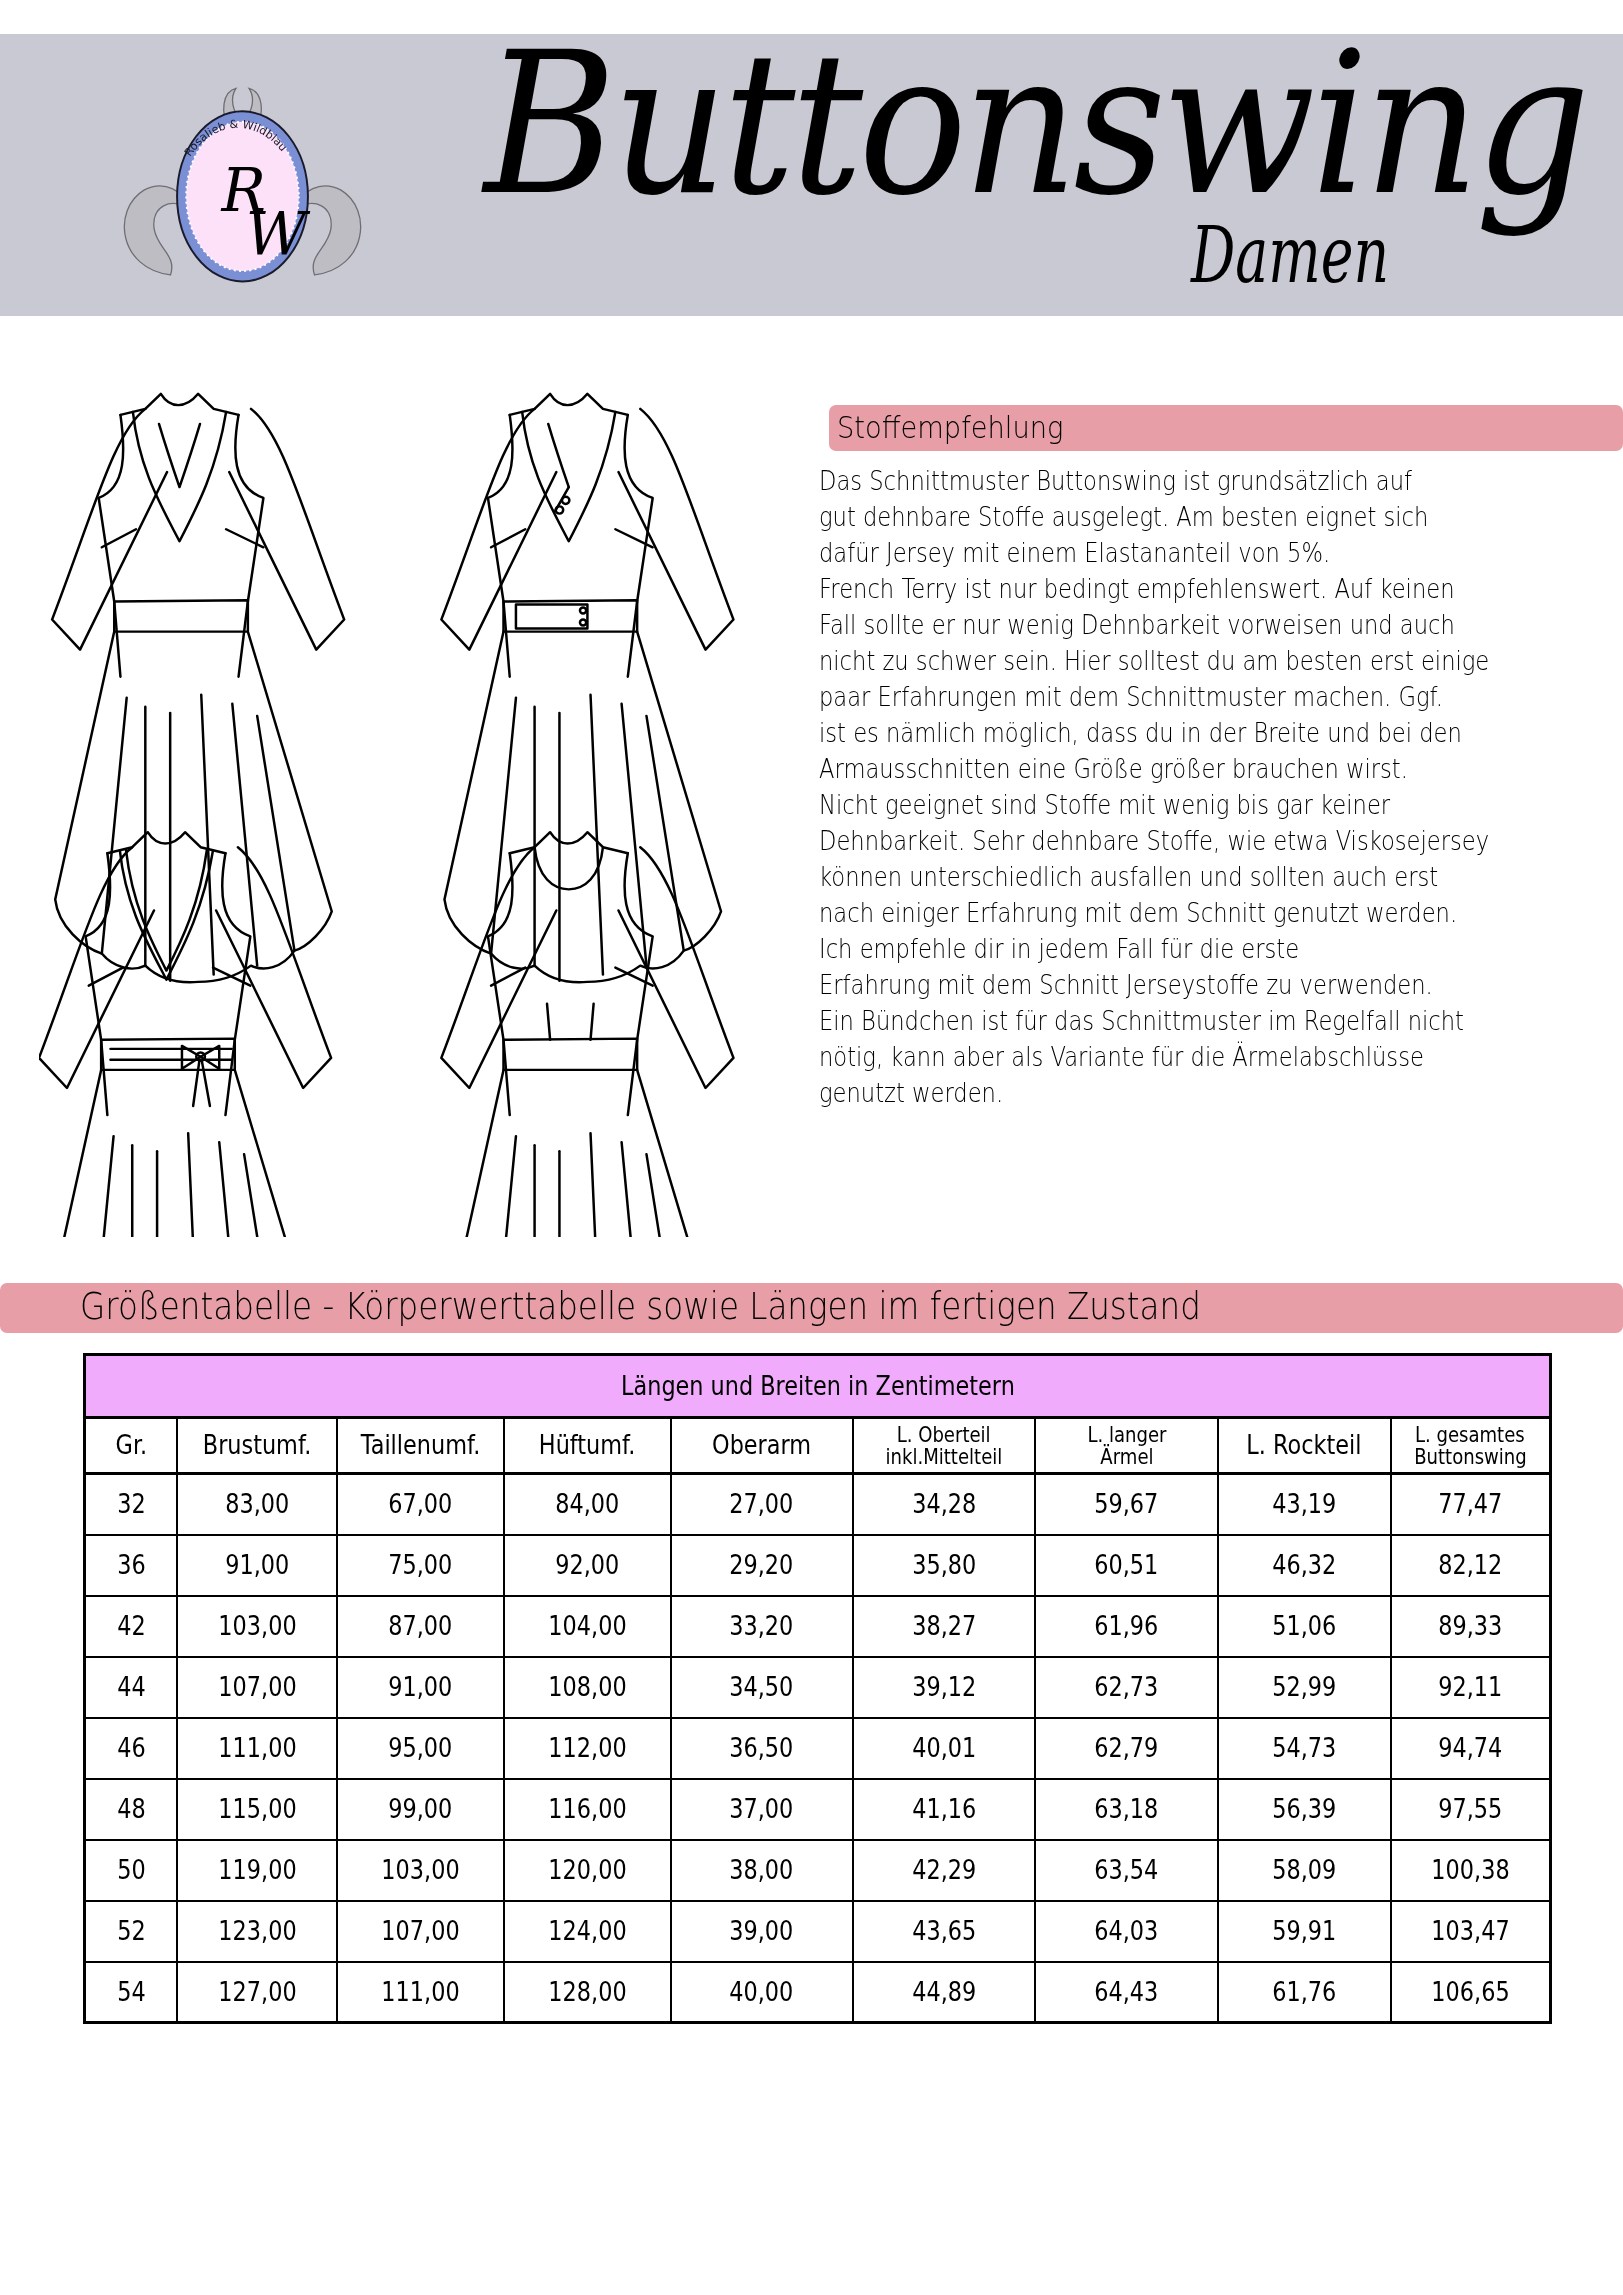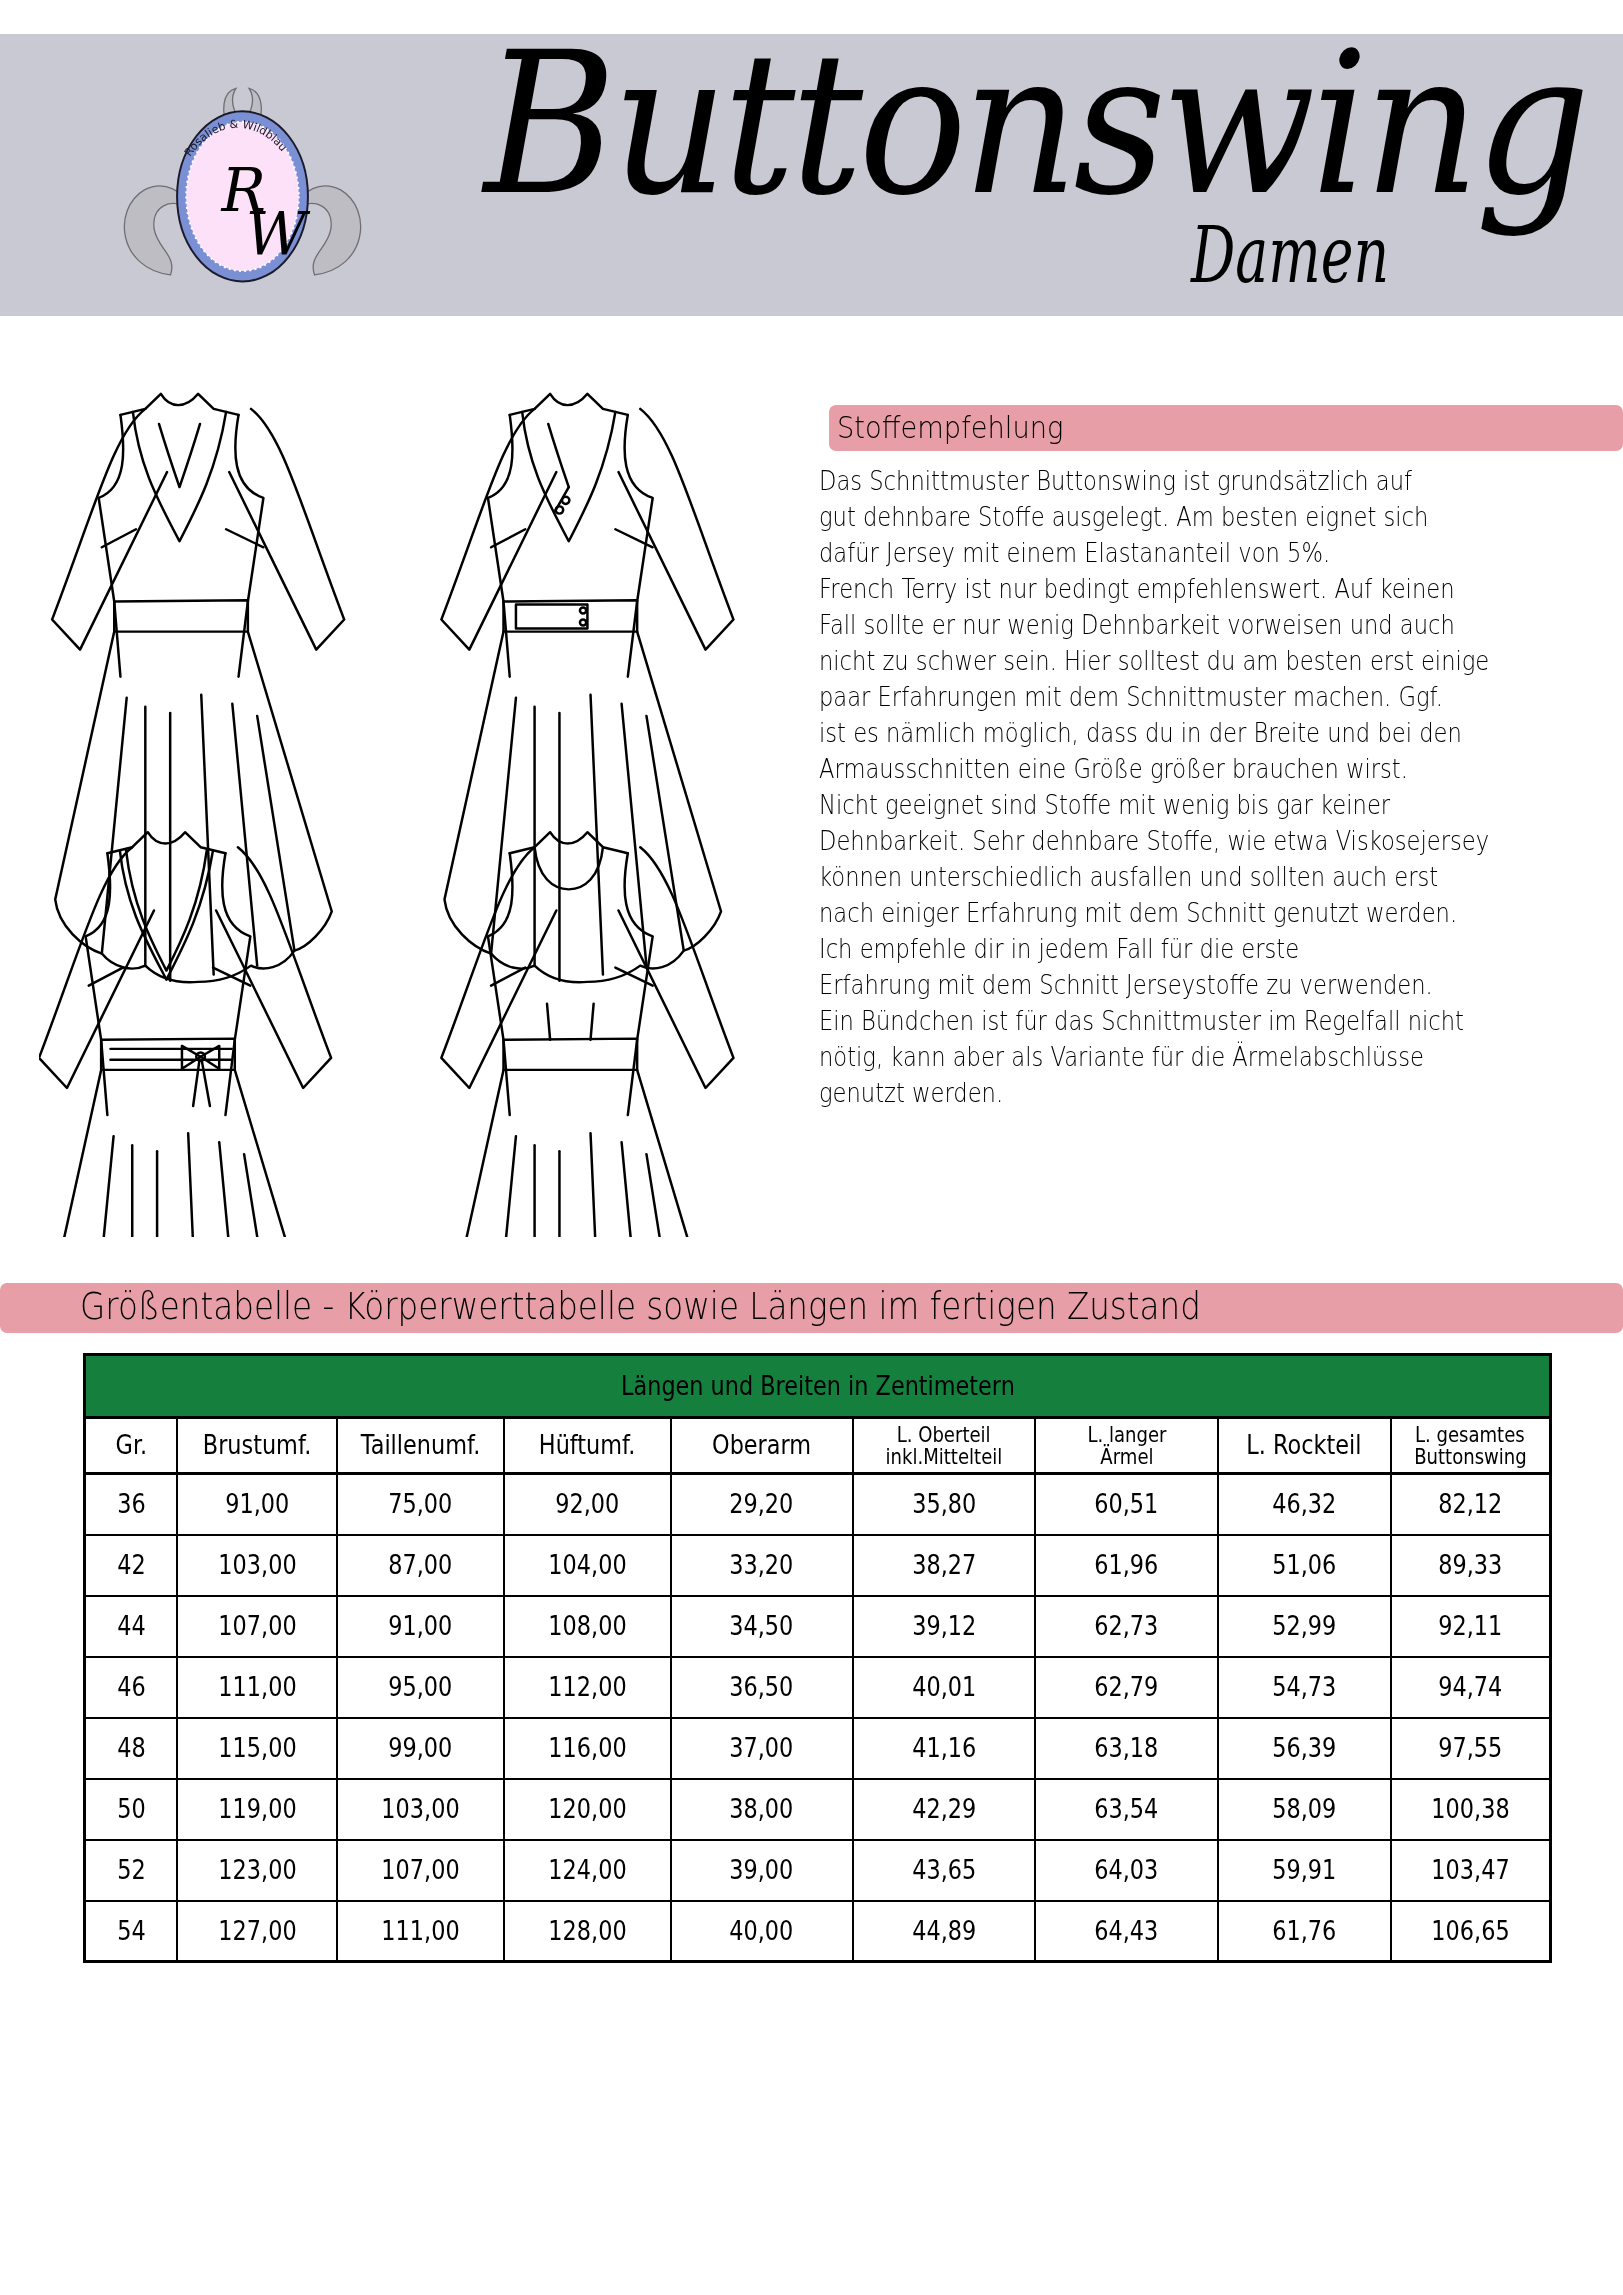--- a/index.html
+++ b/index.html
@@ -18,21 +18,21 @@
   .bar-fabric { left: 829px; top: 405px; width: 794px; height: 46px; }
   .bar-fabric span { top: 5.2px; font-size: 31px; line-height: 34px; }
   .bar-size { left: 0; top: 1283px; width: 1623px; height: 50px; padding-left: 39px; }
   .bar-size span { left: 80px; top: 5.2px; font-size: 37px; line-height: 38px; }
 
   .fabric-text { position: absolute; left: 819px; top: 463px; width: 785px; }
   .fabric-text p { font-size: 26px; line-height: 36px; white-space: nowrap; transform: scaleX(0.87); transform-origin: left center; font-weight: 300; }
 
   .size-table { position: absolute; left: 83px; top: 1353px; width: 1469px; border-collapse: collapse; border: 3.9px solid #000; }
   .size-table td, .size-table th { border: 2.6px solid #000; text-align: center; vertical-align: middle; font-weight: 400; }
-  .size-table .caption-row th { background: #15803d; height: 63px; font-size: 26px; border-bottom: 3.9px solid #000; }
+  .size-table .caption-row th { background: #f0abfc; height: 63px; font-size: 26px; border-bottom: 3.9px solid #000; }
   .size-table .head-row th { height: 56px; font-size: 26px; line-height: 23.6px; border-bottom: 3.9px solid #000; }
   .size-table .head-row th.small { font-size: 21px; line-height: 22px; text-align: center; }
   .size-table tbody td { height: 61px; font-size: 26px; }
   .cell-text { display: inline-block; transform: scaleX(0.86); }
   col.c0 { width: 93px; } col.c1 { width: 160px; } col.c2 { width: 167px; } col.c3 { width: 167px; }
   col.c4 { width: 182px; } col.c5 { width: 183px; } col.c6 { width: 183px; } col.c7 { width: 173px; } col.c8 { width: 160px; }
 </style>
 </head>
 <body>
 
@@ -172,20 +172,31 @@
         <th><span class="cell-text">Hüftumf.</span></th>
         <th><span class="cell-text">Oberarm</span></th>
         <th class="small"><span class="cell-text">L. Oberteil</span><br><span class="cell-text">inkl.Mittelteil</span></th>
         <th class="small"><span class="cell-text">L. langer</span><br><span class="cell-text">Ärmel</span></th>
         <th><span class="cell-text">L. Rockteil</span></th>
         <th class="small"><span class="cell-text">L. gesamtes</span><br><span class="cell-text">Buttonswing</span></th>
       </tr>
   </thead>
   <tbody id="table-body">
       <tr>
+        <td><span class="cell-text">32</span></td>
+        <td><span class="cell-text">83,00</span></td>
+        <td><span class="cell-text">67,00</span></td>
+        <td><span class="cell-text">84,00</span></td>
+        <td><span class="cell-text">27,00</span></td>
+        <td><span class="cell-text">34,28</span></td>
+        <td><span class="cell-text">59,67</span></td>
+        <td><span class="cell-text">43,19</span></td>
+        <td><span class="cell-text">77,47</span></td>
+      </tr>
+      <tr>
         <td><span class="cell-text">36</span></td>
         <td><span class="cell-text">91,00</span></td>
         <td><span class="cell-text">75,00</span></td>
         <td><span class="cell-text">92,00</span></td>
         <td><span class="cell-text">29,20</span></td>
         <td><span class="cell-text">35,80</span></td>
         <td><span class="cell-text">60,51</span></td>
         <td><span class="cell-text">46,32</span></td>
         <td><span class="cell-text">82,12</span></td>
       </tr>

